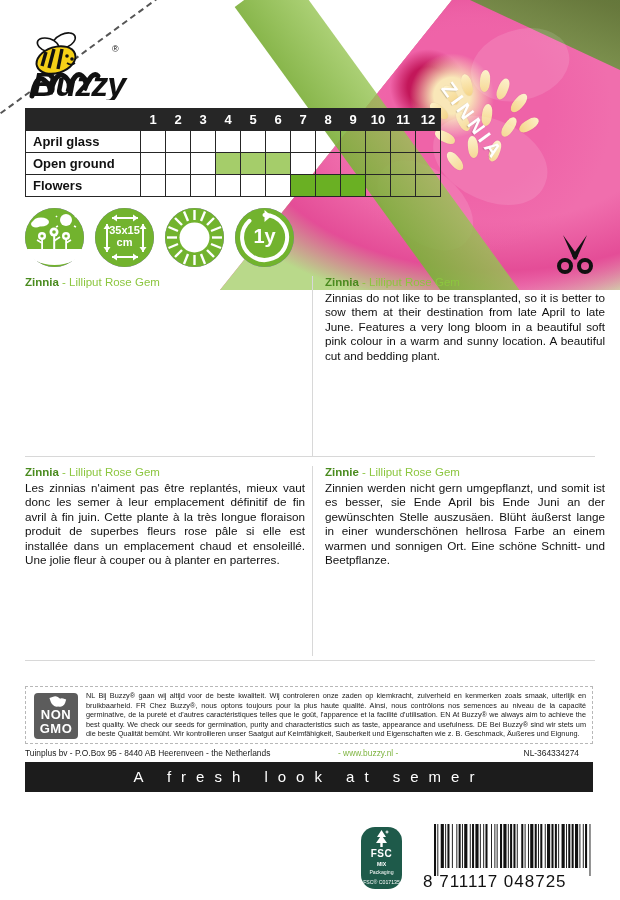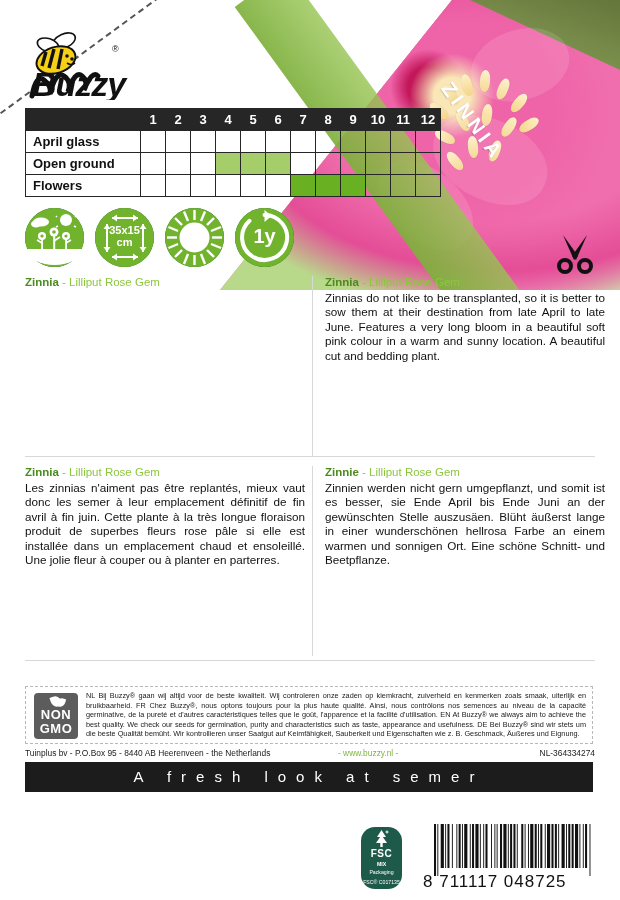--- a/index.html
+++ b/index.html
@@ -67,21 +67,21 @@
   .cal td,.cal th{border:1px solid #262626;height:21px;padding:0;text-align:center;
     font-size:12.5px;font-weight:bold;color:#111;}
   .cal .corner{background:#262626;border:1px solid #262626;width:114px;}
   .cal thead th{background:#262626;color:#ffffff;width:24px;font-size:13px;}
   .cal .rowlabel{background:#ffffff;text-align:left;padding-left:7px;font-size:13px;font-weight:bold;}
   .cal td.on-light{background:#a5cd6a;}
   .cal td.on-dark{background:#6ab023;}
 
   
   .icons{position:absolute;left:25px;top:208px;display:flex;gap:11px;align-items:center;}
-  .icon-circle{width:59px;height:59px;border-radius:50%;background:#14532d;position:relative;}
+  .icon-circle{width:59px;height:59px;border-radius:50%;background:#8b5cf6;position:relative;}
   .icon-circle.grey{background:#6e6e6e;}
   .icon-circle svg{position:absolute;left:0;top:0;}
   .moreinfo-text{position:absolute;left:0;top:13px;width:59px;text-align:center;color:#fff;
     font-size:7.2px;line-height:9px;}
   .moreinfo-text b{font-size:7.6px;}
   .size-text{position:absolute;left:0;top:17px;width:59px;text-align:center;color:#fff;
     font-size:11px;font-weight:bold;line-height:11.5px;}
   .yr-text{position:absolute;left:0;top:17px;width:59px;text-align:center;color:#fff;
     font-size:20px;font-weight:bold;}
 
@@ -107,21 +107,21 @@
     border-radius:60% 0 60% 0;transform:rotate(18deg);}
   .nongmo .t1,.nongmo .t2{position:absolute;width:44px;text-align:center;color:#fff;
     font-weight:bold;font-size:13px;letter-spacing:.5px;}
   .nongmo .t1{top:14px;}
   .nongmo .t2{top:28px;}
   .legaltext{position:absolute;left:60px;top:4px;width:500px;font-size:7.3px;line-height:9.6px;
     text-align:justify;color:#1a1a1a;}
   .addr-row{position:absolute;left:25px;top:748px;width:570px;font-size:8.4px;color:#1a1a1a;}
   .addr-row .left{position:absolute;left:0;top:0;}
   .addr-row .mid{position:absolute;left:313px;top:0;color:#7fb541;}
-  .addr-row .right{position:absolute;right:0;top:0;}
+  .addr-row .right{position:absolute;right:16px;top:0;}
 
   
   .banner{position:absolute;left:25px;top:762px;width:568px;height:30px;background:#1c1c1c;}
   .banner span{position:absolute;left:0;top:0;width:568px;height:30px;line-height:30px;
     text-align:center;color:#ffffff;font-size:15px;letter-spacing:10px;}
 
   
   .fsc{position:absolute;left:361px;top:827px;width:41px;height:62px;background:#1e5a4a;border-radius:14px;}
   .fsc .tree{position:absolute;left:13px;top:3px;width:15px;height:17px;}
   .fsc .f1{position:absolute;left:0;top:21px;width:41px;text-align:center;color:#fff;

